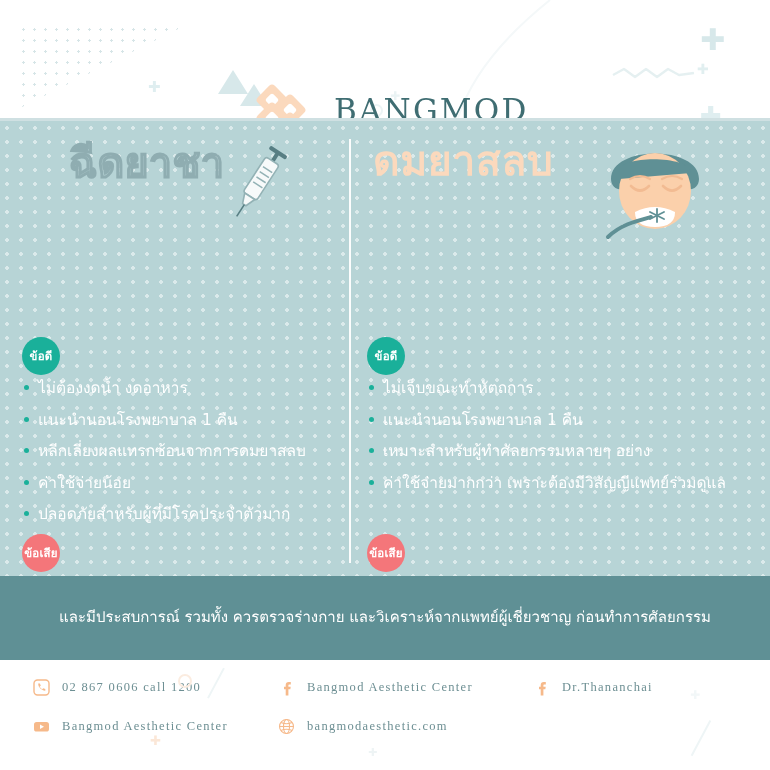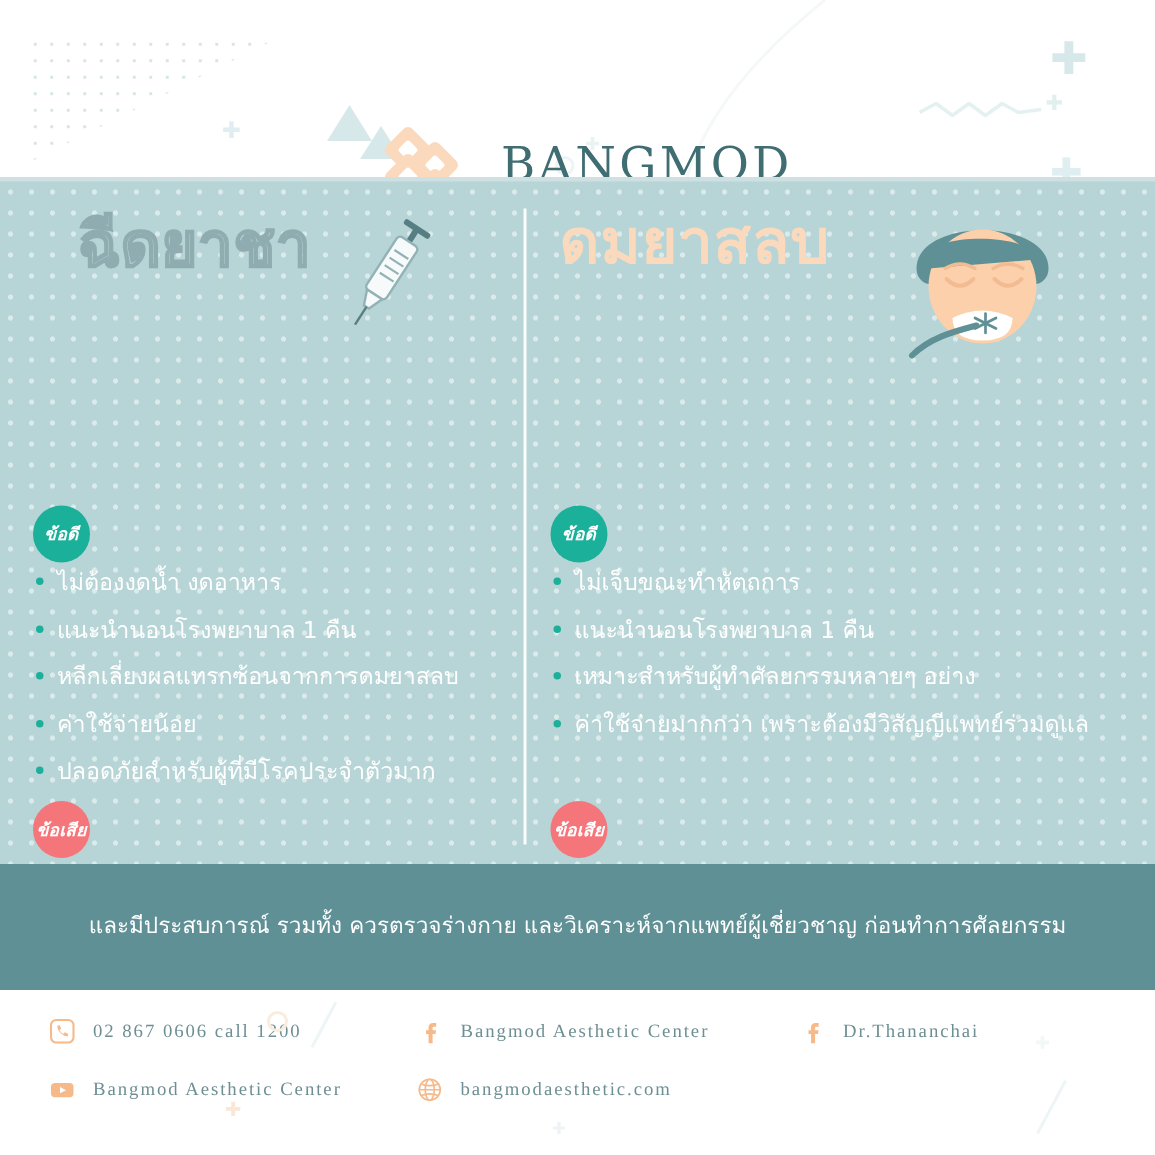--- a/index.html
+++ b/index.html
@@ -70,38 +70,38 @@
              background:#ffffff; opacity:.95; }
 
   .col { position:absolute; top:0; }
   .col.left  { left:0;   width:349px; }
   .col.right { left:351px; width:419px; }
 
   .col-title {
     font-size:41px; font-weight:700; line-height:1; letter-spacing:.5px;
   }
   .title-left {
-    position:absolute; left:52px; top:22px;
+    position:absolute; left:69px; top:22px;
     color:transparent;
     -webkit-text-stroke:1.6px #8fadb1;
   }
   .title-right {
     position:absolute; left:22px; top:20px;
     color:#fbd9bd;
   }
 
   
   .syringe { position:absolute; left:222px; top:18px; }
   
   .face { position:absolute; left:243px; top:8px; }
 
   .badge {
     position:absolute; border-radius:50%; display:flex; align-items:center;
     justify-content:center; color:#ffffff; font-size:11.5px; font-weight:600;
-    width:38px; height:38px; letter-spacing:.2px;font-style:italic;
+    width:38px; height:38px; letter-spacing:.2px;
   }
   .badge.good { background:#1ab09a; }
   .badge.bad  { background:#f4767a; }
 
   .bl-left  { position:absolute; left:22px; width:320px; }
   .bl-right { position:absolute; left:16px; width:400px; }
   .bl li {
     list-style:none; position:relative; padding-left:16px;
     font-size:15.5px; line-height:1.62; color:#ffffff; margin-bottom:6.5px;
     font-weight:400;

